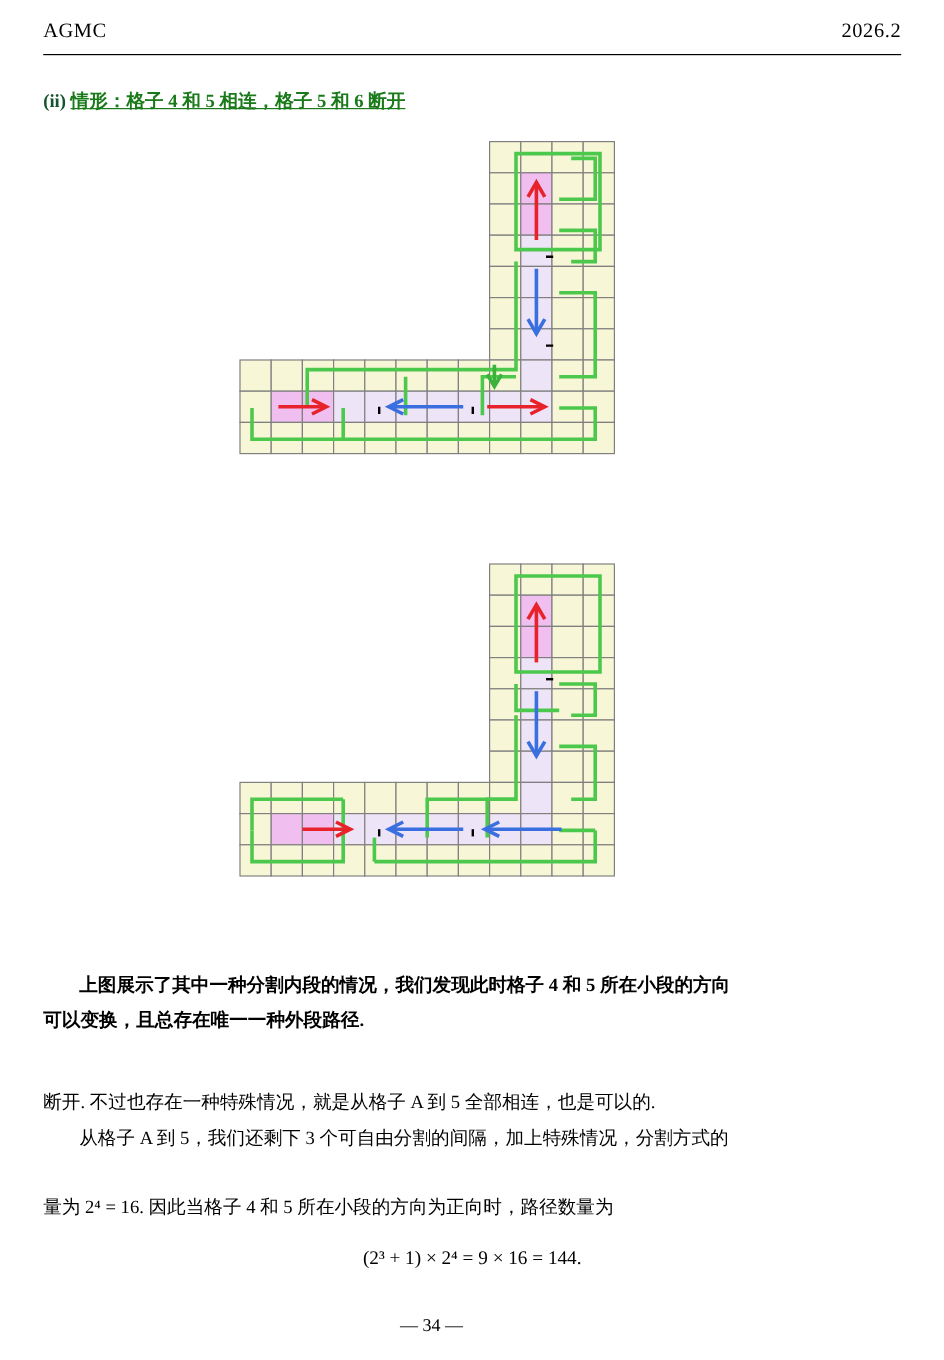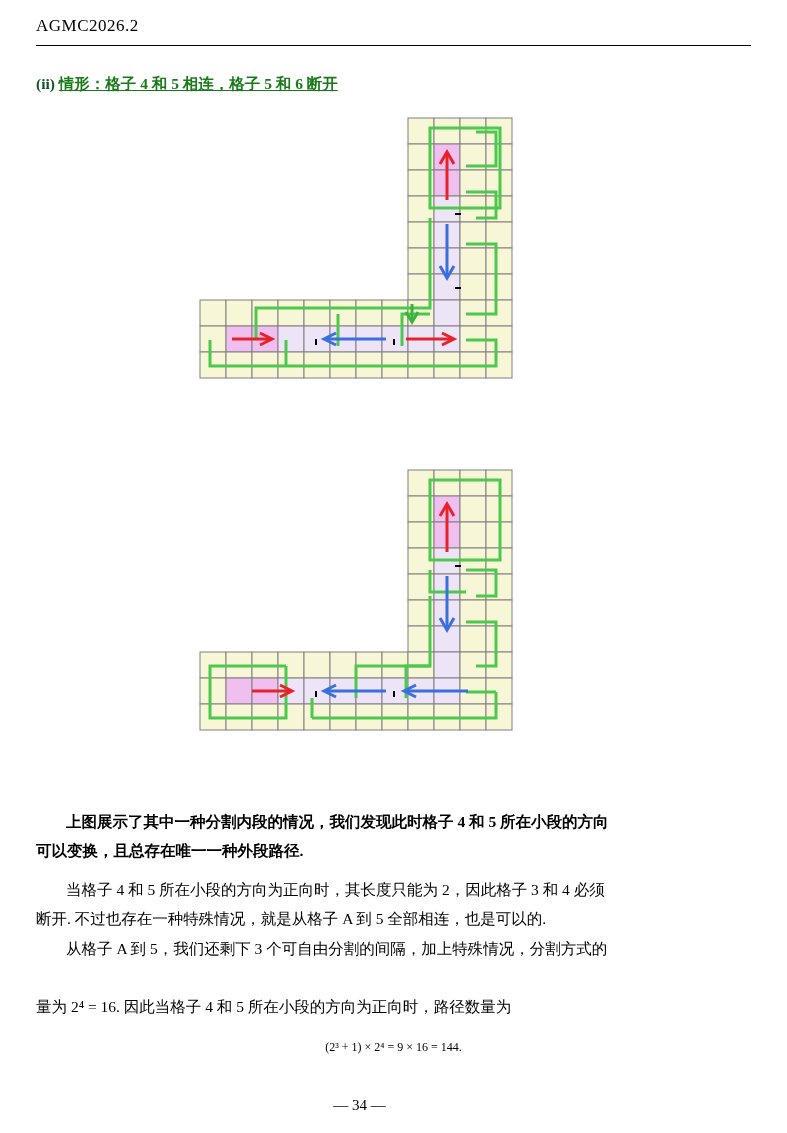--- a/index.html
+++ b/index.html
@@ -24,20 +24,21 @@
   }
   
   .header {
     position: absolute;
     left: 36px;
     right: 36px;
     top: 16px;
     height: 28px;
     display: flex;
     align-items: flex-start;
+    justify-content: space-between;
     font-size: 17px;
     letter-spacing: 0.5px;
   }
   .header-rule {
     position: absolute;
     left: 36px;
     right: 36px;
     top: 45px;
     height: 1px;
     background: #000;
@@ -71,21 +72,21 @@
   #para-1 { top: 807px; font-weight: bold; }
   #para-2 { top: 875px; }
   #para-3 { top: 934px; }
   .indent { display: inline-block; width: 30px; }
   .formula {
     position: absolute;
     left: 36px;
     width: 715px;
     top: 1040px;
     text-align: center;
-    font-size: 12px;
+    font-size: 16px;
   }
   .footer {
     position: absolute;
     left: 0;
     width: 719px;
     top: 1097px;
     text-align: center;
     font-size: 15px;
   }
   svg { display: block; }
@@ -341,21 +342,21 @@
       </g>
     </svg>
   </div>
 
   <div class="body-text" id="para-1">
     <span class="indent"></span><span>上图展示了其中一种分割内段的情况，我们发现此时格子 4 和 5 所在小段的方向</span><br>
     <span>可以变换，且总存在唯一一种外段路径.</span>
   </div>
 
   <div class="body-text" id="para-2">
-    <span class="indent"></span><span>当格子 4 和 5 所在小段的方向为正向时，其长度只能为 2，因此格子 3 和 4 必须</span><br>
+    <span class="indent"></span><br>
     <span>断开. 不过也存在一种特殊情况，就是从格子 A 到 5 全部相连，也是可以的.</span>
   </div>
 
   <div class="body-text" id="para-3">
     <span class="indent"></span><span>从格子 A 到 5，我们还剩下 3 个可自由分割的间隔，加上特殊情况，分割方式的</span><br>
     <br>
     <span>量为 2⁴ = 16. 因此当格子 4 和 5 所在小段的方向为正向时，路径数量为</span>
   </div>
 
   <div class="formula">

